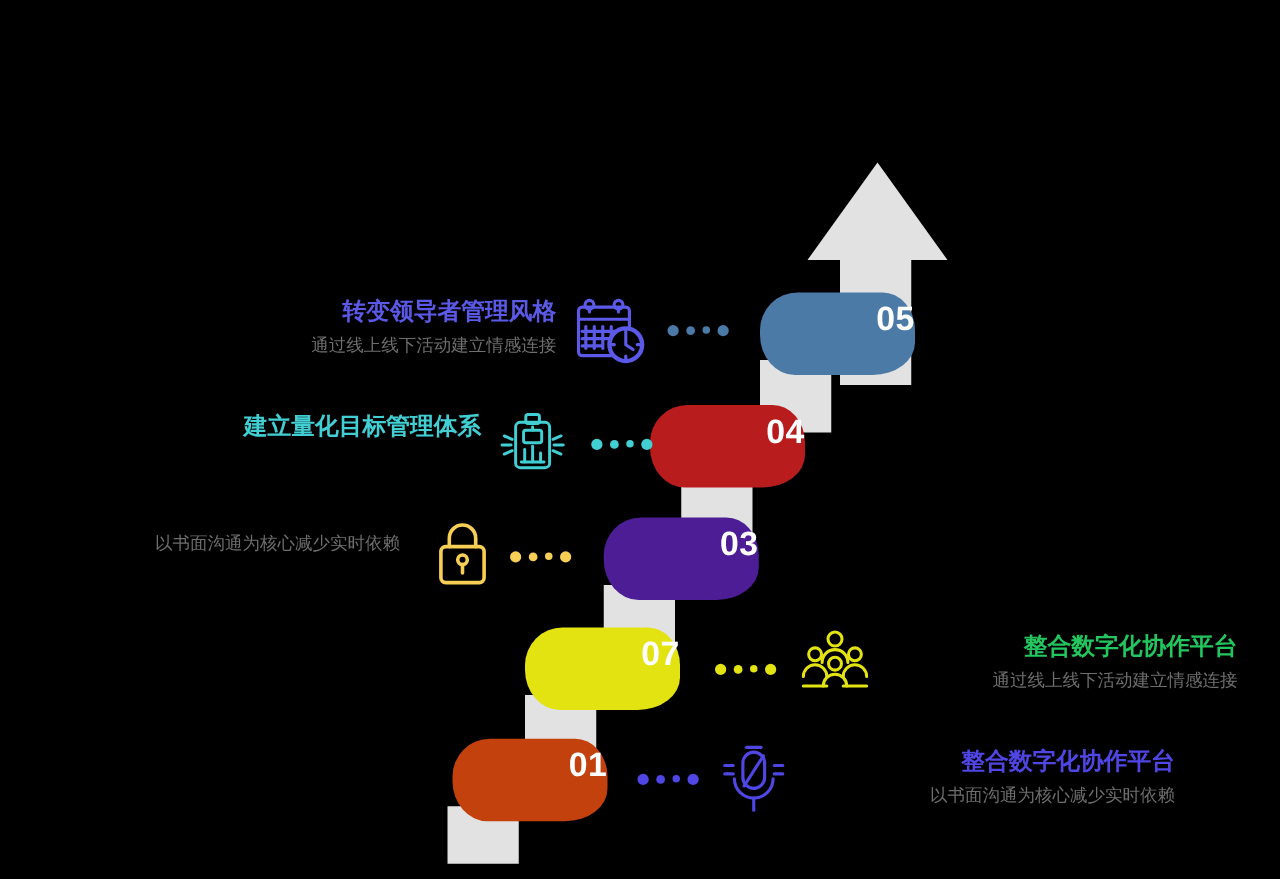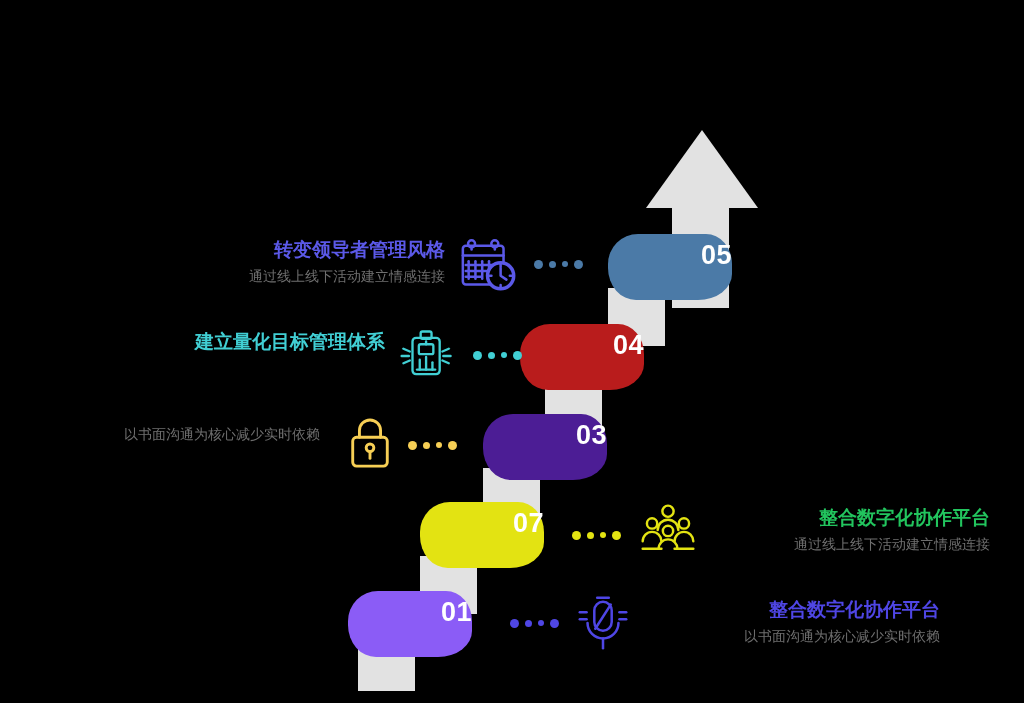--- a/index.html
+++ b/index.html
@@ -84,21 +84,21 @@
   </div>
 
   <div class="tread" style="left:483px;top:414px;width:124px;height:66px;background:#4c1d95;">
     <span class="num">03</span>
   </div>
 
   <div class="tread" style="left:420px;top:502px;width:124px;height:66px;background:#e3e312;">
     <span class="num">07</span>
   </div>
 
-  <div class="tread" style="left:348px;top:591px;width:124px;height:66px;background:#8b5cf6;justify-content:flex-end;">
+  <div class="tread" style="left:362px;top:591px;width:124px;height:66px;background:#c2410c;justify-content:flex-end;">
     <span class="num">01</span>
   </div>
 
   <div class="textblock t-right" style="left:150px;top:238px;width:295px;">
     <div class="title" style="color:#5b59e8;">转变领导者管理风格</div>
     <div class="sub">通过线上线下活动建立情感连接</div>
   </div>
   <div class="icon" style="left:458px;top:237px;">
     <svg width="62" height="62" viewBox="0 0 64 64" fill="none" stroke="#5b59e8" stroke-width="2.6" stroke-linecap="round" stroke-linejoin="round">
       <rect x="5" y="9" width="42" height="40" rx="3"></rect>

